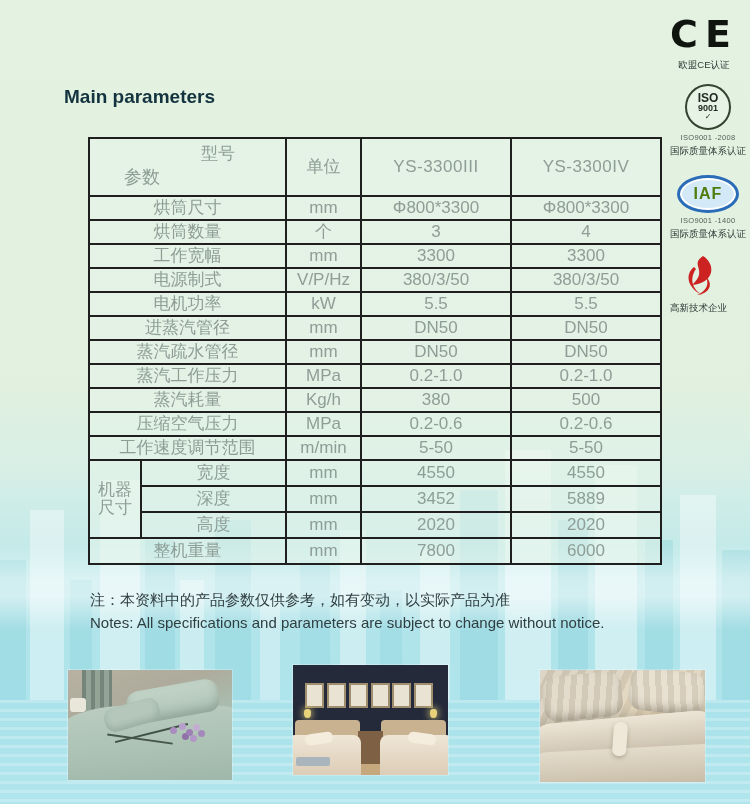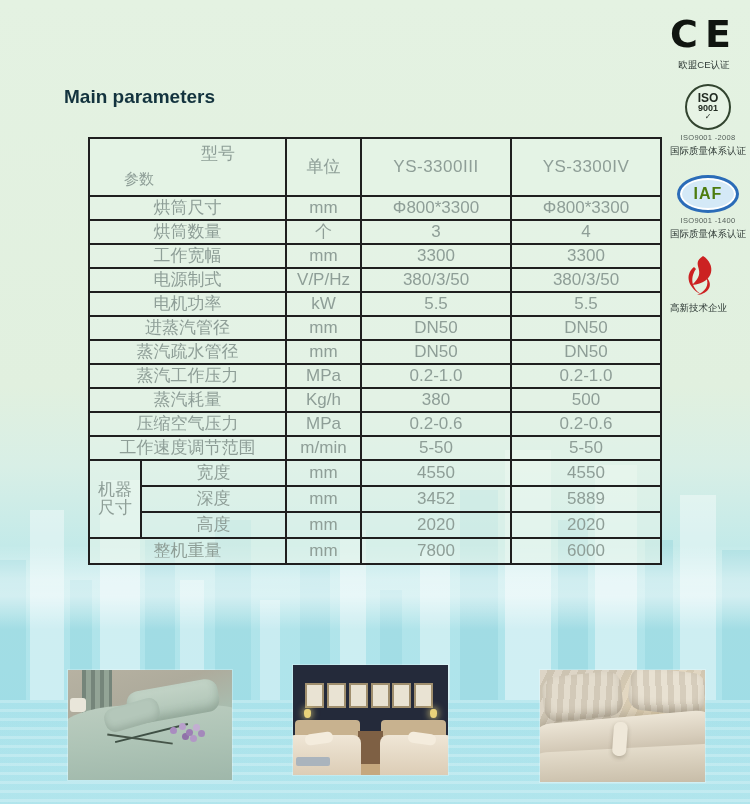--- a/index.html
+++ b/index.html
@@ -38,21 +38,21 @@
   table.spec{position:absolute;left:88px;top:137px;border-collapse:collapse;table-layout:fixed;color:#8e9e97;}
   table.spec td{border:2px solid #1f1f1f;text-align:center;vertical-align:middle;padding:0;
     background:rgba(230,244,233,.55);font-size:17px;line-height:1.05;}
   tr.head{height:58px;}
   tr.r{height:24px;}
   tr.m{height:26px;}
   td.unit{font-size:16px;}
   td.model{font-size:18px;letter-spacing:.5px;}
   td.diag{position:relative;background-image:linear-gradient(to bottom right,transparent calc(50% - 1.2px),#1f1f1f calc(50% - 1.2px),#1f1f1f calc(50% + 1.2px),transparent calc(50% + 1.2px));margin-top:25px;}
   .diag-model{position:absolute;top:6px;right:50px;font-size:17px;}
-  .diag-param{position:absolute;bottom:8px;left:34px;font-size:15px;text-align:center;}
+  .diag-param{position:absolute;bottom:8px;left:34px;font-size:18px;text-align:center;}
   td.group{font-size:17px;padding:0 3px;line-height:1.3;}
 
   
   .notes{position:absolute;left:90px;top:589px;color:#2f3e41;font-size:15px;line-height:1.5;}
 
   
   .photo{position:absolute;overflow:hidden;box-shadow:0 0 0 1px rgba(255,255,255,.25);}
   .photo *{position:absolute;}
   
   .photo1{left:68px;top:670px;width:164px;height:110px;background:linear-gradient(160deg,#b7b2a2 0%,#aeab9c 30%,#a9bcae 55%,#9db3a6 100%);}
@@ -256,20 +256,24 @@
     </tr>
     <tr class="m">
       <td colspan="2">整机重量</td>
       <td class="unit">mm</td>
       <td>7800</td>
       <td>6000</td>
     </tr>
     </tbody>
   </table>
 
+  <div class="notes">
+    <div>注：本资料中的产品参数仅供参考，如有变动，以实际产品为准</div>
+    <div>Notes: All specifications and parameters are subject to change without notice.</div>
+  </div>
 
   <div class="photo photo1">
     <div class="p1-curtain"></div>
     <div class="p1-lamp"></div>
     <div class="p1-bed"></div>
     <div class="p1-pillow"></div>
     <div class="p1-pillow2"></div>
     <div class="p1-stem"></div>
     <div class="p1-stem2"></div>
     <div class="p1-flowers"></div>

